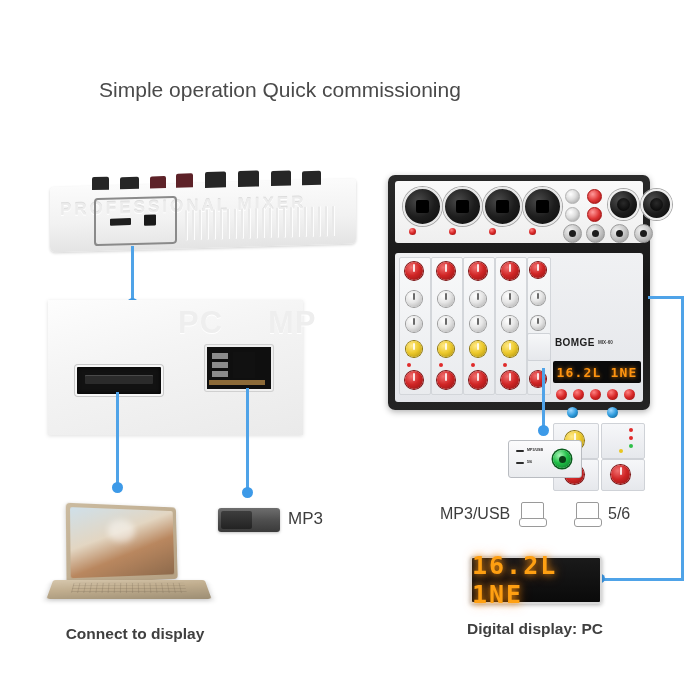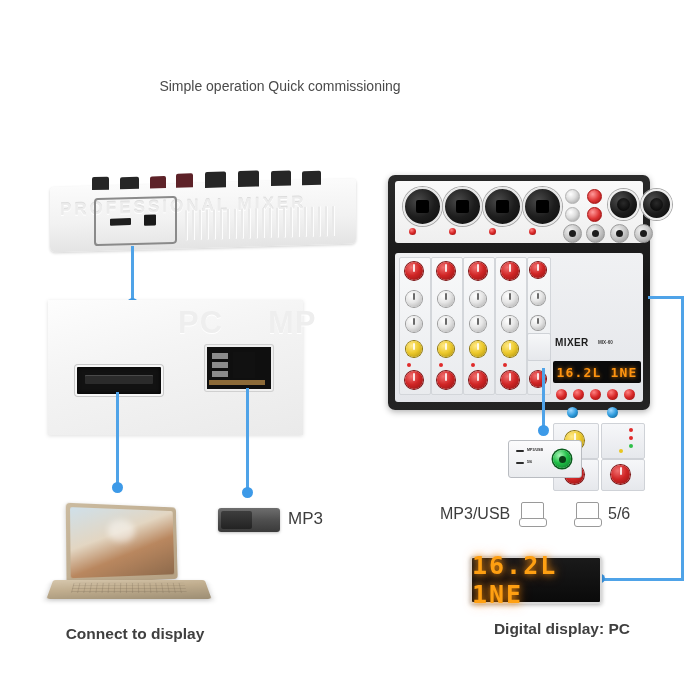--- a/index.html
+++ b/index.html
@@ -12,21 +12,21 @@
   .stage{position:relative;width:700px;height:700px;}
   .abs{position:absolute;}
 
   
   #title{
     left:0;top:22px;width:700px;text-align:center;
     font-size:34px;font-weight:bold;color:#3a3a3a;letter-spacing:-0.3px;
   }
   #subtitle{
     left:0;top:78px;width:560px;text-align:center;
-    font-size:14px;font-weight:normal;color:#4a4a4a;
+    font-size:21px;font-weight:normal;color:#4a4a4a;
   }
 
   
   .wire{background:#4fa3e8;}
   .wire-v{width:3px;}
   .wire-h{height:3px;}
   .dot{width:11px;height:11px;border-radius:50%;background:#3d9ae8;}
   .dot-sm{width:9px;height:9px;border-radius:50%;background:#3d9ae8;}
 
   
@@ -274,21 +274,21 @@
     box-shadow:0 1px 4px rgba(0,0,0,0.3);
     display:flex;align-items:center;justify-content:center;
   }
   #led-text{
     font-family:"DejaVu Sans Mono", monospace;
     font-size:25px;font-weight:bold;color:#ffa012;
     letter-spacing:2px;
     text-shadow:0 0 7px rgba(255,150,10,0.9),0 0 14px rgba(255,110,0,0.45);
   }
   #caption-display{
-    left:440px;top:620px;width:190px;text-align:right;
+    left:440px;top:620px;width:190px;text-align:center;
     font-size:15.5px;font-weight:bold;color:#3f3f3f;
   }
 </style>
 </head>
 <body>
 
 <div class="stage">
 
   <div class="abs" id="subtitle">Simple operation Quick commissioning</div>
 
@@ -437,21 +437,21 @@
       <div class="led r" style="left:108px;top:110px;"></div>
 
       <div class="knob k-red" style="left:10px;top:118px;width:18px;height:18px;"></div>
       <div class="knob k-red" style="left:42px;top:118px;width:18px;height:18px;"></div>
       <div class="knob k-red" style="left:74px;top:118px;width:18px;height:18px;"></div>
       <div class="knob k-red" style="left:106px;top:118px;width:18px;height:18px;"></div>
       <div class="knob k-red" style="left:135px;top:118px;width:16px;height:16px;"></div>
 
       <div class="knob k-grn" style="left:136px;top:88px;width:14px;height:14px;"></div>
 
-      <div id="brand">MIXER</div>
+      <div id="brand">BOMGE</div>
       <div id="brand-model">MIX-60</div>
 
       <div id="mixer-display">
         <span class="seg">16.2L 1NE</span>
       </div>
 
       <div class="btn-red" style="left:161px;top:136px;"></div>
       <div class="btn-red" style="left:178px;top:136px;"></div>
       <div class="btn-red" style="left:195px;top:136px;"></div>
       <div class="btn-red" style="left:212px;top:136px;"></div>

